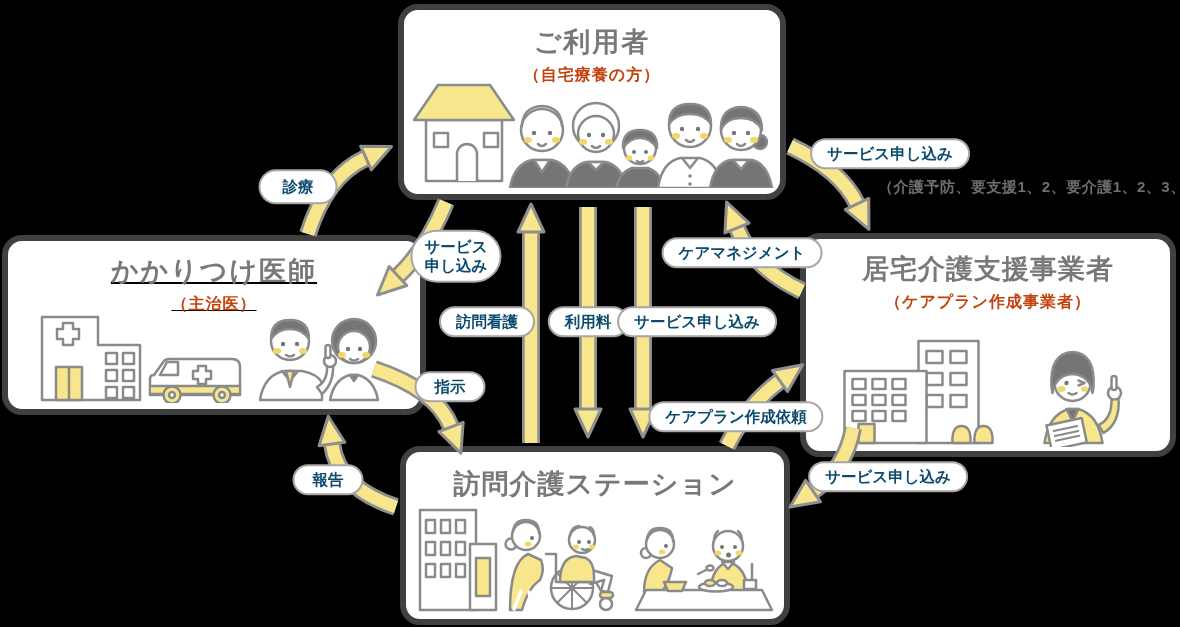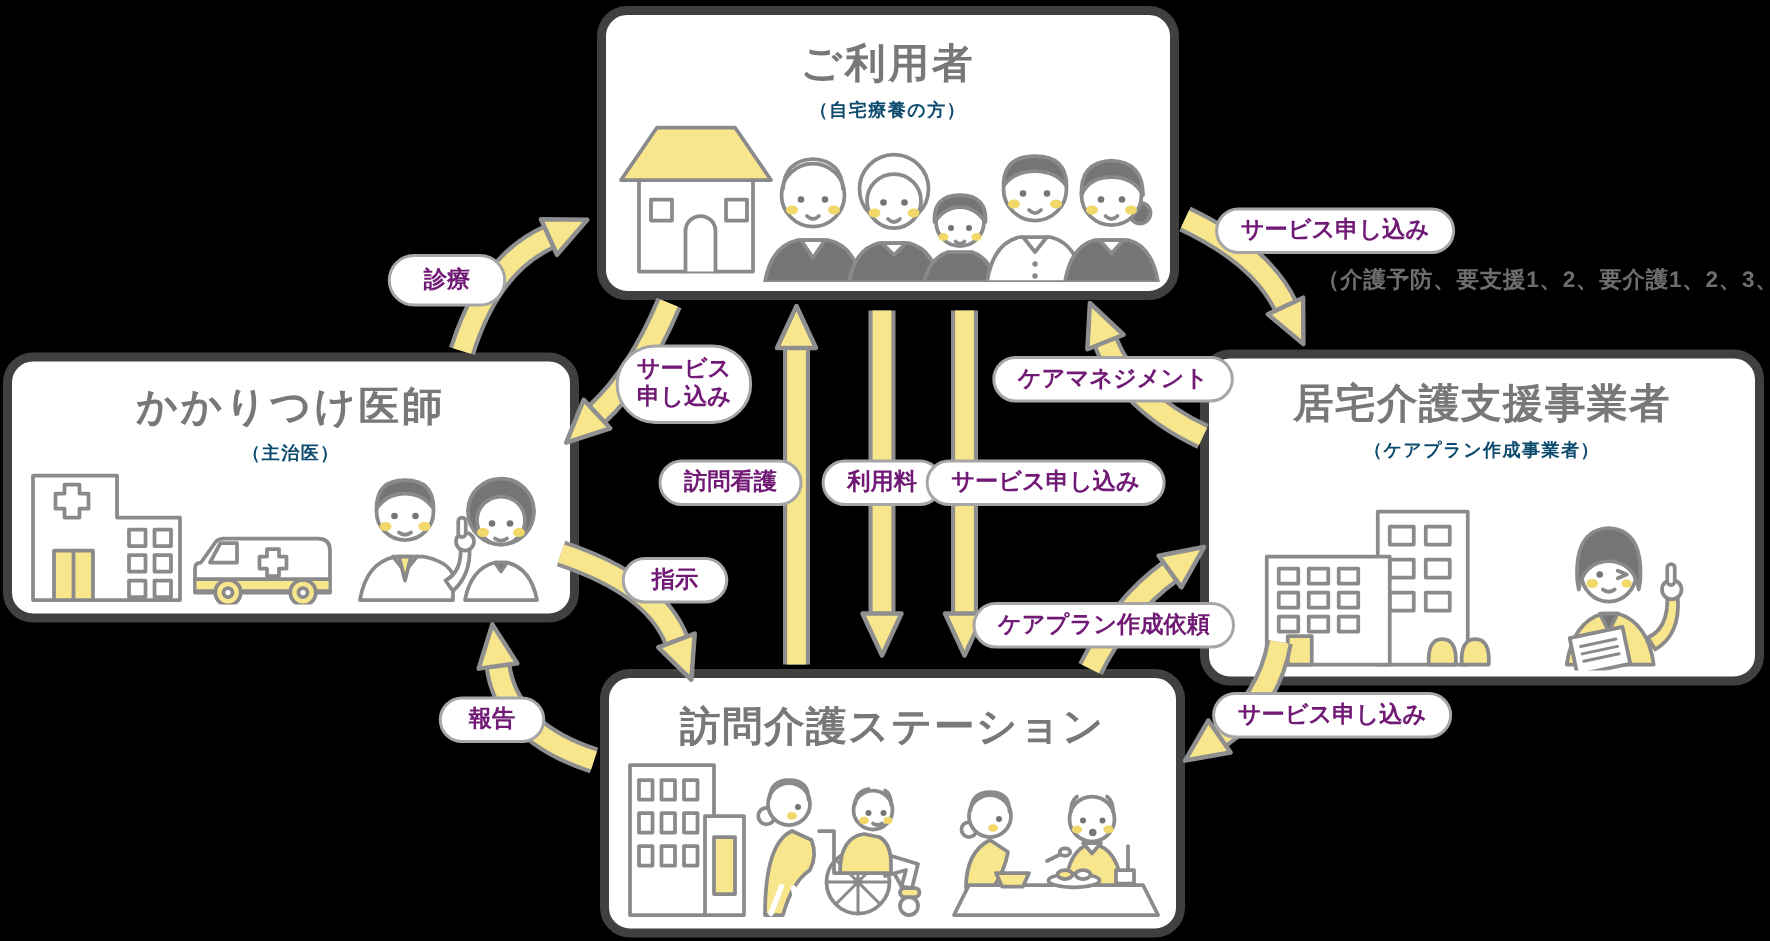--- a/index.html
+++ b/index.html
@@ -1,28 +1,28 @@
 <!DOCTYPE html>
 <html><head>
 <meta charset="utf-8">
 <style>
   html,body{margin:0;padding:0;background:#000;}
   .canvas{position:relative;width:1180px;height:627px;background:#000;overflow:hidden;
           font-family:"Liberation Sans","DejaVu Sans",sans-serif;}
   .box{position:absolute;background:#fff;border:6px solid #404040;border-radius:20px;
        box-sizing:border-box;text-align:center;}
   .box .title{font-size:27px;font-weight:bold;color:#787878;letter-spacing:2px;margin-top:14px;}
-  .box .subtitle{font-size:12px;font-weight:bold;color:#0c4a6e;letter-spacing:1px;margin-top:5px;}
+  .box .subtitle{font-size:16px;font-weight:bold;color:#c2410c;letter-spacing:1px;margin-top:5px;}
   .illus{position:absolute;left:50%;transform:translateX(-50%);}
   .arrows{position:absolute;left:0;top:0;width:1180px;height:627px;pointer-events:none;}
   .ao{fill:none;stroke:#8f8f8f;stroke-width:18;}
   .ay{fill:none;stroke:#f8e68d;stroke-width:12.5;}
   .pill{position:absolute;transform:translate(-50%,-50%);background:#fff;
         border:2.5px solid #a6a6a6;border-radius:999px;padding:4px 15px;
-        font-size:15.5px;font-weight:bold;color:#701a75;white-space:nowrap;
+        font-size:15.5px;font-weight:bold;color:#0c4a6e;white-space:nowrap;
         text-align:center;line-height:1.25;}
   .note{position:absolute;transform:translateY(-50%);font-size:15px;font-weight:bold;
         color:#6e6e6e;white-space:nowrap;letter-spacing:0.5px;}
   svg .ln{stroke:#8a8a8a;stroke-width:2.5;stroke-linecap:round;stroke-linejoin:round;}
 </style>
 </head>
 <body>
 
 <div class="canvas">
 
@@ -87,21 +87,21 @@
         <path class="ln" d="M311,54 Q310,32 331,31 Q352,32 352,54 Q346,42 331,42 Q316,42 311,54 Z" fill="#757575"></path>
         <circle cx="324" cy="57" r="2.2" fill="#757575"></circle>
           <circle cx="338" cy="57" r="2.2" fill="#757575"></circle>
         <ellipse cx="318" cy="64" rx="4" ry="3" fill="#f2d868"></ellipse>
           <ellipse cx="344" cy="64" rx="4" ry="3" fill="#f2d868"></ellipse>
         <path class="ln" d="M327,68 Q331,72 335,68" fill="none"></path>
       </g>
     </svg>
   </div>
 
-  <div class="box" style="left:2px;top:235px;width:384px;height:180px;">
+  <div class="box" style="left:2px;top:235px;width:424px;height:180px;text-decoration:underline;">
     <div class="title" style="margin-top:12px;">かかりつけ医師</div>
     <div class="subtitle">（主治医）</div>
     <svg class="illus" style="bottom:6px;" width="360" height="100" viewBox="0 0 360 100">
       <g>
         <path class="ln" d="M8,97 L8,14 L64,14 L64,42 L106,42 L106,97 Z" fill="#fff"></path>
         <path class="ln" d="M29,20 h10 v6 h6 v10 h-6 v6 h-10 v-6 h-6 v-10 h6 z" fill="#fff"></path>
         <rect class="ln" x="22" y="64" width="26" height="33" fill="#f8e68d"></rect>
         <path class="ln" d="M35,64 V97" fill="none"></path>
         <rect class="ln" x="72" y="50" width="11" height="11" fill="#fff"></rect>
         <rect class="ln" x="89" y="50" width="11" height="11" fill="#fff"></rect>

